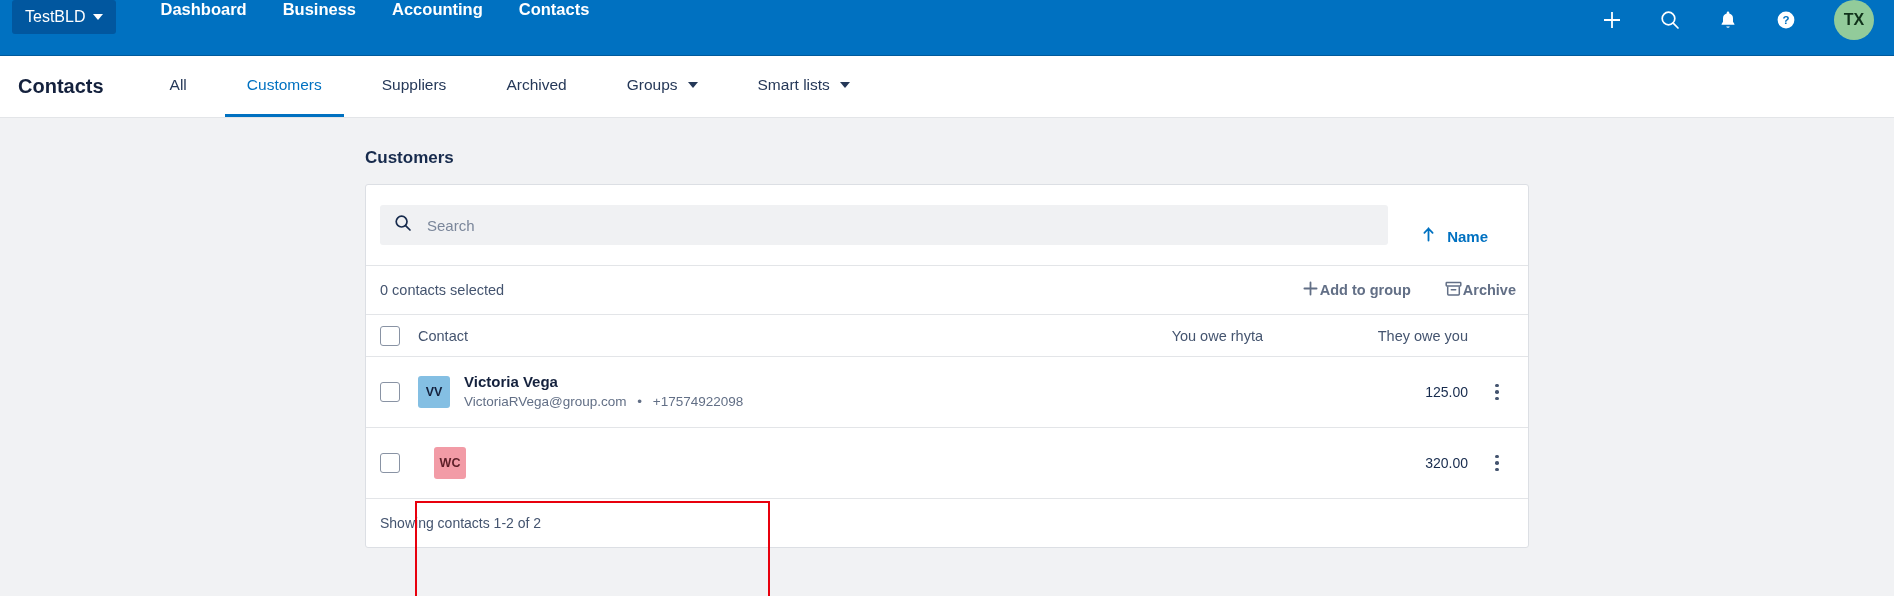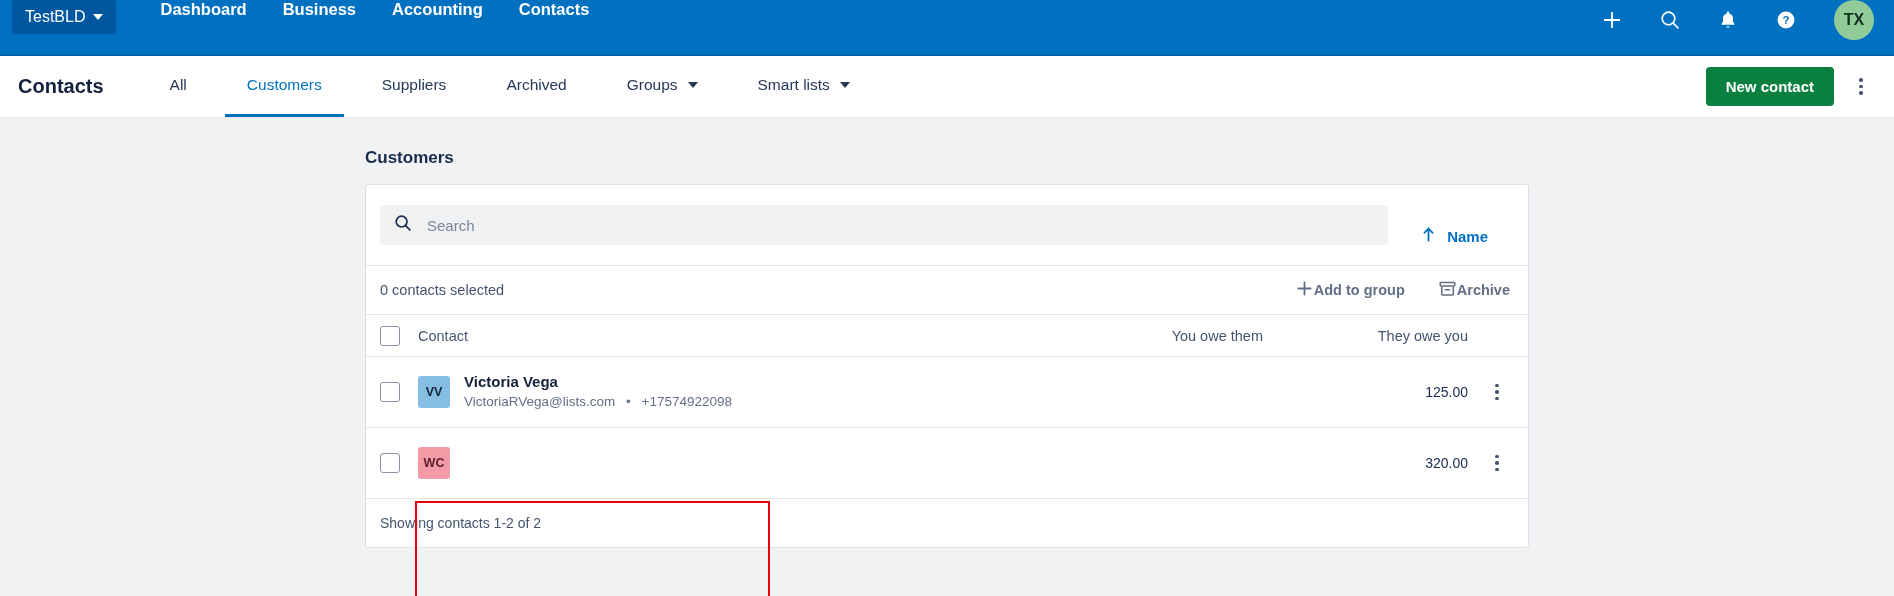--- a/index.html
+++ b/index.html
@@ -187,21 +187,21 @@
     font-weight: bold;
     padding: 0 26px 0 34px;
     cursor: pointer;
     white-space: nowrap;
   }
 
   
   .action-row {
     display: flex; align-items: center;
     height: 49px;
-    padding: 0 18px 0 14px;
+    padding: 0 12px 0 14px;
     border-bottom: 1px solid #e3e5e8;
   }
   .sel-count { font-size: 14.5px; color: #44546f; }
   .action-group { margin-left: auto; display: flex; align-items: center; gap: 34px; }
   .action-btn {
     display: flex; align-items: center; gap: 1px;
     color: #626f86; font-size: 14.5px; font-weight: bold;
     cursor: pointer; white-space: nowrap;
   }
 
@@ -328,28 +328,20 @@
     <div class="subnav-tab">
       <span>Groups</span>
       <span class="caret-down-dark"></span>
     </div>
     <div class="subnav-tab">
       <span>Smart lists</span>
       <span class="caret-down-dark"></span>
     </div>
   </div>
 
-  <div class="subnav-right">
-    <button class="btn-primary">New contact</button>
-    <div class="kebab">
-        <i></i>
-        <i></i>
-        <i></i>
-      </div>
-  </div>
 </div>
 
 <div class="main rel">
   <div class="content-wrap">
 
     <div class="page-heading">Customers</div>
 
     <div class="card">
 
       <div class="search-row">
@@ -392,53 +384,53 @@
                 </svg>
             </span>
             <span>Archive</span>
           </div>
         </div>
       </div>
 
       <div class="thead">
         <div class="chk"></div>
         <div class="col-contact">Contact</div>
-        <div class="col-owe">You owe them</div>
+        <div class="col-owe">You owe rhyta</div>
         <div class="col-owed">They owe you</div>
         <div class="col-menu"></div>
       </div>
 
       <div class="trow">
         <div class="chk"></div>
         <div class="contact-cell">
           <div class="badge" style="background:#84bfe3;color:#14213d;">VV</div>
           <div>
             <div class="cname">Victoria Vega</div>
             <div class="cmeta">
-              <span>VictoriaRVega@lists.com</span>
+              <span>VictoriaRVega@group.com</span>
               <span class="dot">•</span>
               <span>+17574922098</span>
             </div>
           </div>
         </div>
         <div class="col-owe amount"></div>
         <div class="col-owed amount">125.00</div>
         <div class="row-menu">
           <div class="kebab">
               <i></i>
               <i></i>
               <i></i>
             </div>
         </div>
       </div>
 
       <div class="trow">
         <div class="chk"></div>
         <div class="contact-cell">
-          <div class="badge" style="background:#f29ba6;color:#5c1f28;">WC</div>
+          <div class="badge" style="background:#f29ba6;color:#5c1f28;margin-left:16px;">WC</div>
         </div>
         <div class="col-owe amount"></div>
         <div class="col-owed amount">320.00</div>
         <div class="row-menu">
           <div class="kebab">
               <i></i>
               <i></i>
               <i></i>
             </div>
         </div>

